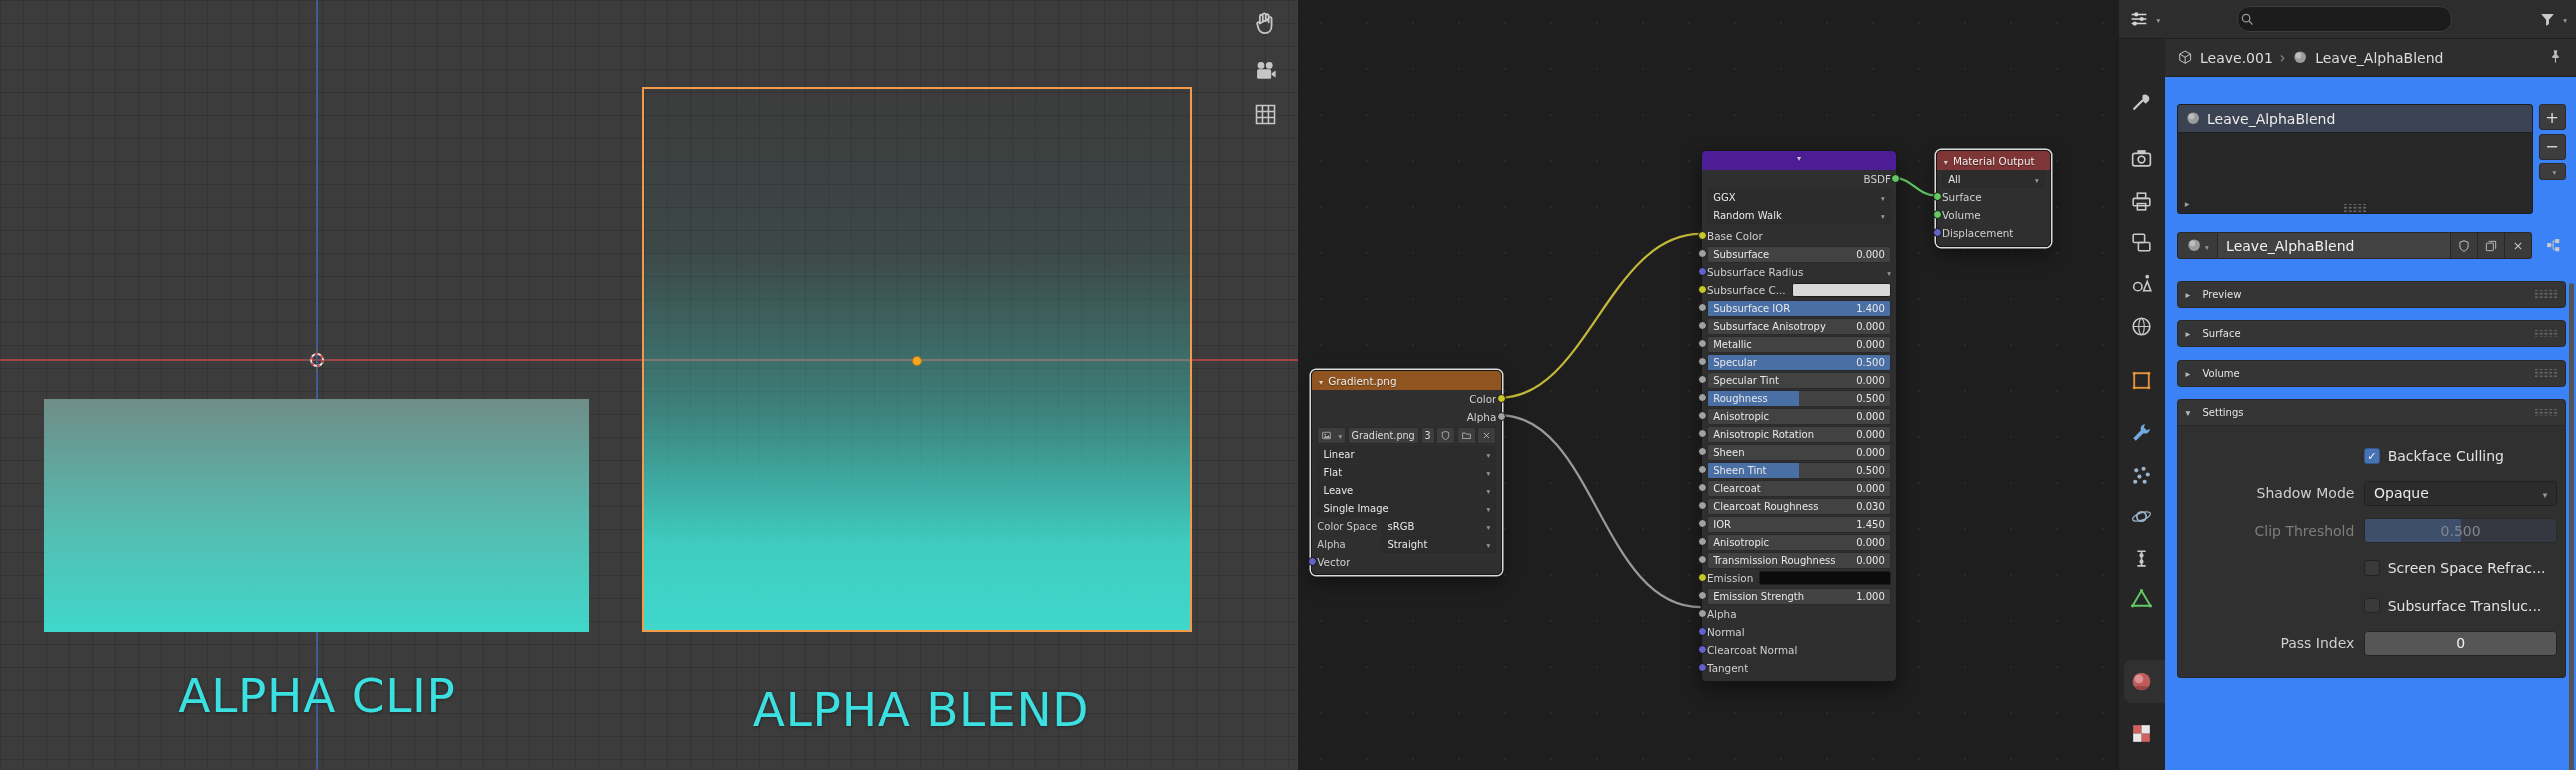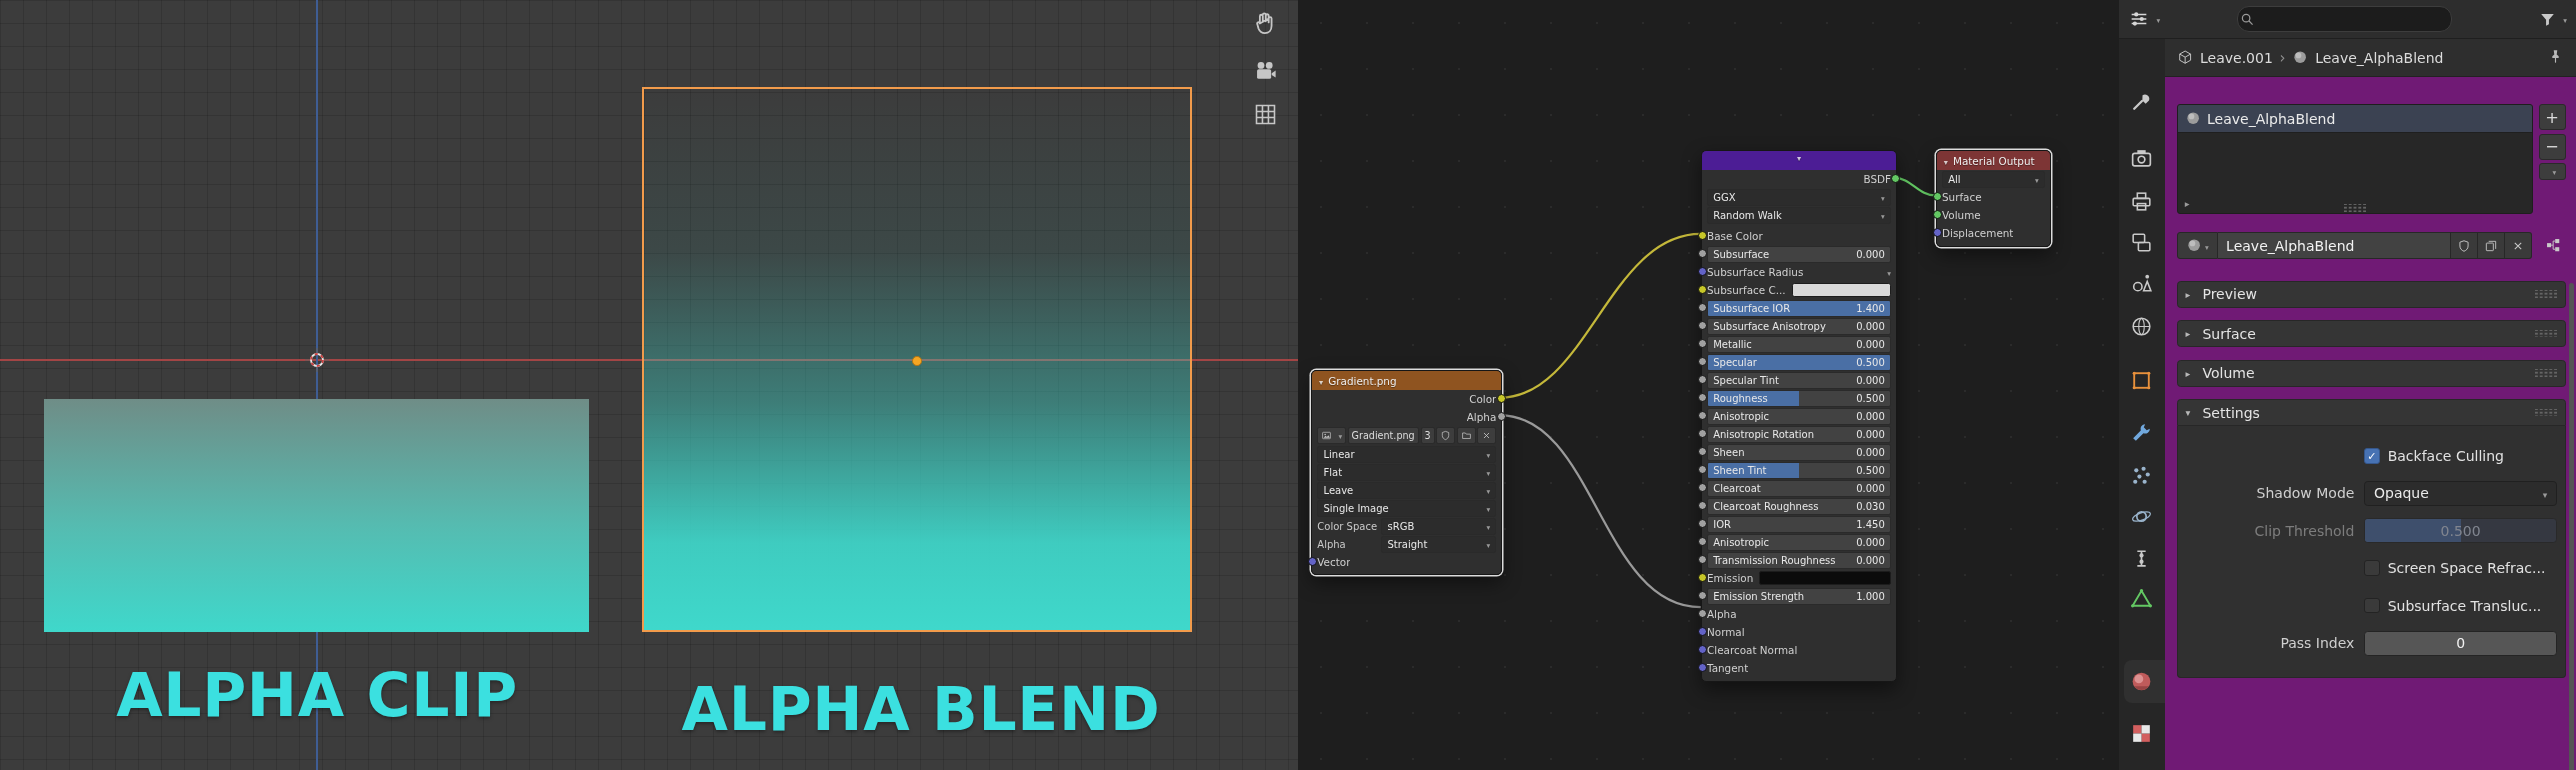--- a/index.html
+++ b/index.html
@@ -16,22 +16,22 @@
   .axis-z{position:absolute;top:0;bottom:0;left:316px;width:1.5px;background:#3f5d93;}
   #cursor3d{position:absolute;left:305px;top:348px;width:24px;height:24px;}
   #clip-plane{position:absolute;left:44px;top:399px;width:545px;height:233px;
     background:linear-gradient(180deg,#6f8d87 0%,#55bcb1 55%,#3fd8cb 100%);}
   #blend-plane{position:absolute;left:642px;top:87px;width:550px;height:545px;box-sizing:border-box;
     border:2.2px solid #f29b4b;
     background:linear-gradient(180deg,rgba(63,216,203,0) 0%,rgba(63,216,203,.08) 30%,
       rgba(63,216,203,.42) 58%,rgba(63,216,203,.92) 84%,#3fd8cb 100%);}
   #origin-dot{position:absolute;left:912px;top:356px;width:9.6px;height:9.6px;border-radius:50%;
     background:#f5a623;border:1.5px solid #b37312;box-sizing:border-box;}
-  .vlabel{position:absolute;transform:translate(-50%,-50%);color:#3be0e0;font-weight:bold;
-    font-size:60px;letter-spacing:0.7px;white-space:nowrap;text-shadow:0 1.5px 3.7px rgba(0,0,0,.35);}
+  .vlabel{position:absolute;transform:translate(-50%,-50%);color:#3be0e0;font-weight:normal;
+    font-size:47px;letter-spacing:0.7px;white-space:nowrap;text-shadow:0 1.5px 3.7px rgba(0,0,0,.35);}
   #clip-label{left:317px;top:695px;}
   #blend-label{left:921px;top:709px;}
   .vnav{position:absolute;right:19px;width:27px;height:27px;opacity:.9;}
   .vnav svg{width:100%;height:100%;}
 
   
   #shader{position:absolute;left:1298px;top:0;width:821px;height:770px;
     background-color:#1e1e1e;
     background-image:radial-gradient(#2b2b2b 1.3px,transparent 1.4px);
     background-size:46px 46px;overflow:hidden;border-right:1.5px solid #161616;}
@@ -85,21 +85,21 @@
     border:0.7px solid #3d3d3d;color:#cfcfcf;font-size:12.6px;padding:0 9px 0 28px;outline:none;
     font-family:"DejaVu Sans",sans-serif;}
   .search-ic{position:absolute;left:120px;top:11px;width:16.3px;height:16.3px;pointer-events:none;}
   .filter-btn{margin-left:auto;display:flex;align-items:center;gap:1.5px;}
   .filter-btn svg{width:19px;height:19px;}
   #tabs{position:absolute;left:0;top:39px;width:46px;bottom:0;background:#262626;}
   .tab{position:absolute;left:10.4px;width:25px;height:25px;}
   .tab svg{width:100%;height:100%;}
   #tab-active-bg{position:absolute;left:5.2px;right:0;top:621px;height:43px;background:#303030;
     border-radius:8.1px 0 0 8.1px;}
-  #props-main{position:absolute;left:46px;top:39px;right:0;bottom:0;background:#701a75;overflow:hidden;}
+  #props-main{position:absolute;left:46px;top:39px;right:0;bottom:0;background:#3b82f6;overflow:hidden;}
   #crumbs{height:37px;background:#2e2e2e;border-bottom:0.7px solid #222;display:flex;
     align-items:center;gap:6.7px;padding:0 12px;font-size:14px;color:#dcdcdc;}
   #crumbs svg{width:17px;height:17px;}
   .crumb-sep{color:#909090;font-size:15px;}
   .crumb-sep::before{content:"›";}
   .pin{margin-left:auto;}
   #content{position:absolute;top:37px;left:0;right:0;bottom:0;padding:28px 10.4px 0 12px;box-sizing:border-box;}
   .slot-wrap{display:flex;gap:6px;}
   .slot-list{flex:1;height:108px;background:#272727;border:0.7px solid #1e1e1e;border-radius:3px;
     position:relative;overflow:hidden;}
@@ -125,21 +125,21 @@
     white-space:nowrap;overflow:hidden;}
   .db-btn{width:27px;height:27px;background:#3a3a3a;border:0.7px solid #272727;border-left:none;
     display:flex;align-items:center;justify-content:center;box-sizing:border-box;}
   .db-btn svg{width:14px;height:14px;}
   .db-btn.last{border-radius:0 3px 3px 0;}
   .db-nodes{margin-left:9px;width:25px;height:25px;display:flex;align-items:center;justify-content:center;}
   .db-nodes svg{width:16.3px;height:16.3px;}
   .panels{margin-top:21.5px;}
   .panel{margin-bottom:12.6px;}
   .phead{height:27px;background:#353535;border:0.7px solid #272727;border-radius:3.7px;
-    display:flex;align-items:center;gap:6.7px;padding:0 7.4px;font-size:14px;color:#e4e4e4;box-sizing:border-box;}
+    display:flex;align-items:center;gap:6.7px;padding:0 7.4px;font-size:10px;color:#e4e4e4;box-sizing:border-box;}
   .panel.open .phead{border-radius:3.7px 3.7px 0 0;}
   .parr{width:10.4px;color:#b8b8b8;font-size:9.6px;}
   .parr.closed::before{content:"▸";}
   .parr.open::before{content:"▾";}
   .pgrip{margin-left:auto;}
   .pbody{background:#303030;border:0.7px solid #272727;border-top:none;border-radius:0 0 3.7px 3.7px;
     padding:16.3px 7.4px 10.4px 7.4px;}
   .srow{display:flex;align-items:center;height:27px;margin-bottom:10.4px;}
   .slabel{width:169px;text-align:right;padding-right:9.6px;font-size:14px;color:#cfcfcf;
     white-space:nowrap;flex:none;}

